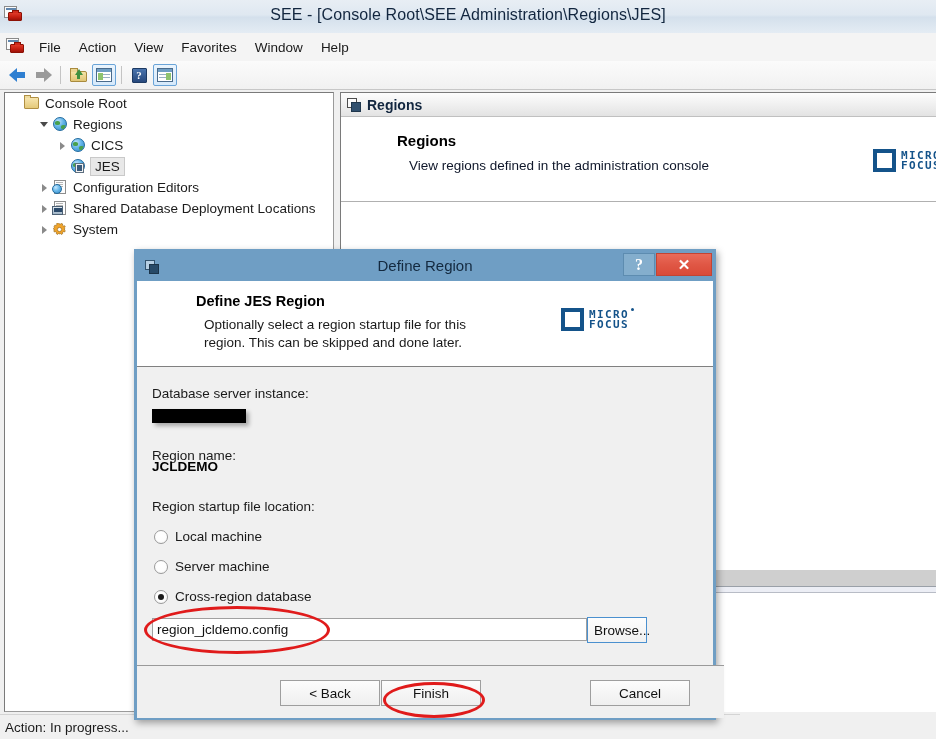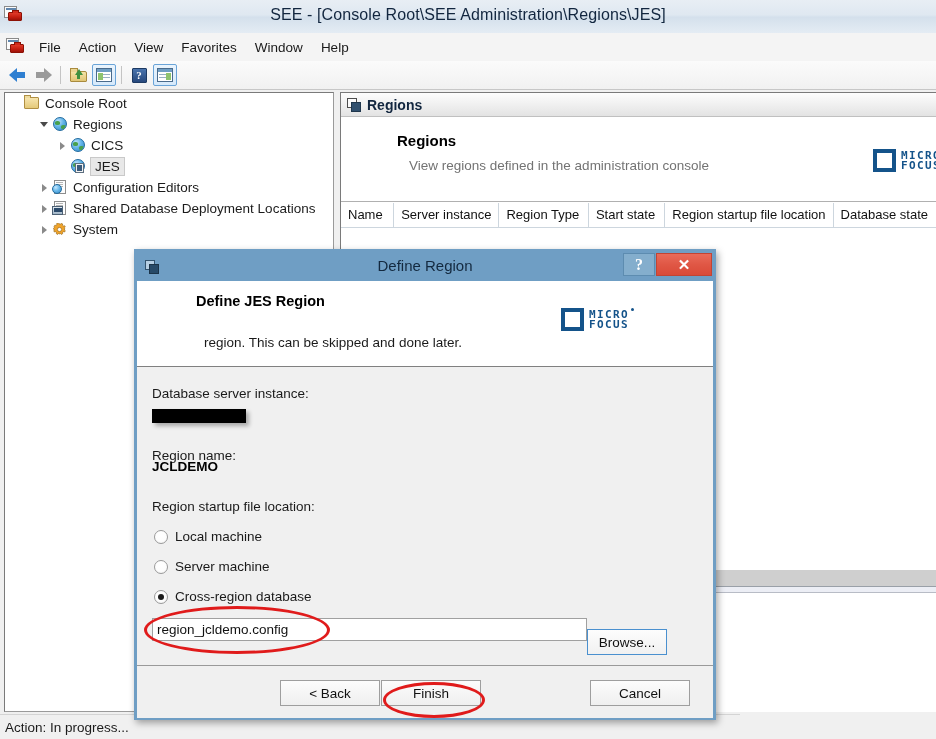--- a/index.html
+++ b/index.html
@@ -439,21 +439,21 @@
     background: #ffffff;
     border-bottom: 1px solid #b0b0b0;
     box-sizing: border-box;
   }
   #rp-header .h-title {
     position: absolute; left: 56px; top: 14px;
     font-size: 15px; font-weight: bold; color: #000;
   }
   #rp-header .h-sub {
     position: absolute; left: 68px; top: 40px;
-    font-size: 13.5px; color: #737373;
+    font-size: 13.5px; color: #0f172a;
   }
   #rp-header .mf-logo-wrap {
     position: absolute; left: 532px; top: 31px;
   }
 
   
   .mf-logo { display: flex; align-items: center; }
   .mf-sq {
     width: 23px; height: 23px;
     border: 4px solid #14538a;
@@ -679,36 +679,36 @@
     box-sizing: border-box;
     font-family: "Liberation Sans", sans-serif;
     font-size: 13.5px;
     color: #111;
     padding: 0 4px;
     outline: none;
   }
   #browse-btn {
     position: absolute;
     left: 450px; top: 249px;
-    width: 80px; height: 26px;
+    width: 60px; height: 26px;
     background: linear-gradient(to bottom, #fdfdfd, #f1f1f1);
     border: 1px solid #4a90cf;
     box-sizing: border-box;
     font-family: "Liberation Sans", sans-serif;
     font-size: 13.5px;
     color: #111;
     cursor: default;
-    margin-top: 12px;
   }
 
   #dlg-footer {
     position: absolute; left: 0; top: 413px;
     width: 576px; height: 52px;
     background: #f0f0f0;
     border-top: 1px solid #9a9a9a;
+    padding-left: 11px;
   }
   .dlg-btn {
     position: absolute;
     top: 14px;
     width: 100px; height: 26px;
     background: linear-gradient(to bottom, #fcfcfc, #efefef);
     border: 1px solid #9e9e9e;
     box-sizing: border-box;
     font-family: "Liberation Sans", sans-serif;
     font-size: 13.5px;
@@ -895,28 +895,20 @@
           <div class="mf-words">
             <span>MICRO</span>
             <span>FOCUS</span>
 
           </div>
         </div>
       </div>
     </div>
 
     <div id="rp-table">
-      <div id="rp-colhead">
-        <div class="col" style="width:56px">Name</div>
-        <div class="col" style="width:107px">Server instance</div>
-        <div class="col" style="width:95px">Region Type</div>
-        <div class="col" style="width:81px">Start state</div>
-        <div class="col" style="width:171px">Region startup file location</div>
-        <div class="col" style="width:110px">Database state</div>
-      </div>
       <div id="rp-band"></div>
       <div id="rp-band2"></div>
 
     </div>
 
   </div>
 
   <div id="statusbar">
     <span>Action:  In progress...</span>
   </div>
@@ -925,20 +917,21 @@
 
     <div id="dlg-titlebar">
       <div class="dlg-icon"></div>
       <div id="dlg-title-text">Define Region</div>
       <div id="dlg-help-btn">?</div>
       <div id="dlg-close-btn">✕</div>
     </div>
 
     <div id="dlg-banner">
       <div class="b-title">Define JES Region</div>
+      <div class="b-line1">Optionally select a region startup file for this</div>
       <div class="b-line2">region. This can be skipped and done later.</div>
       <div class="b-logo">
         <div class="mf-logo">
           <div class="mf-sq"></div>
           <div class="mf-words">
             <span>MICRO</span>
             <span>FOCUS</span>
             <div class="mf-reg"></div>
           </div>
         </div>

